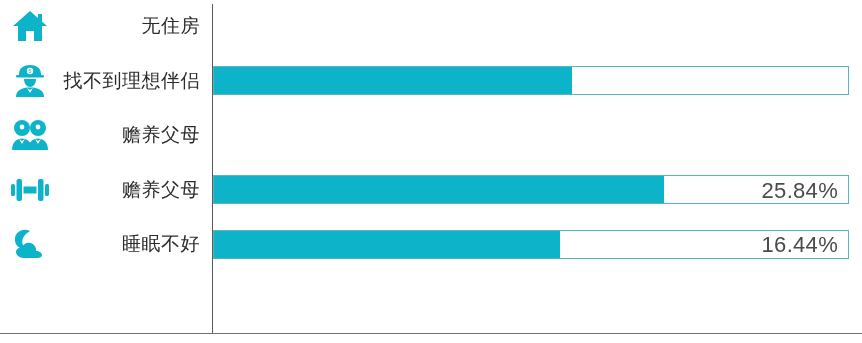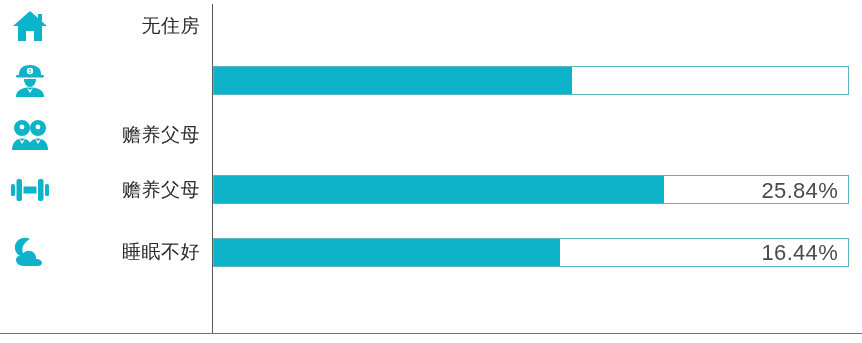--- a/index.html
+++ b/index.html
@@ -125,20 +125,21 @@
       <svg width="34" height="34" viewBox="0 0 34 34" fill="#0db3c8">
         <path d="M6 10 C6 4 11 1 17 1 C23 1 28 4 28 10 L28 11 L6 11 Z"></path>
         <rect x="3" y="11" width="28" height="2.6" rx="1.3"></rect>
         <circle cx="17" cy="7" r="3.2" fill="#ffffff"></circle>
         <text x="17" y="9" font-size="5" text-anchor="middle" fill="#0db3c8" font-family="Liberation Sans, sans-serif">5</text>
         <path d="M11 15 C11 20 14 23 17 23 C20 23 23 20 23 15 Z"></path>
         <path d="M3 33 C3 26 9 23.5 17 23.5 C25 23.5 31 26 31 33 Z"></path>
         <path d="M14 24 L17 29 L20 24 L17 26 Z" fill="#ffffff"></path>
       </svg>
     </div>
+    <div class="cat-label">找不到理想伴侣</div>
     <div class="track">
       <div class="bar-fill" style="width:56.4%;"></div>
     </div>
   </div>
 
   <div class="row" style="top:108px;">
     <div class="icon-cell">
       <svg width="38" height="32" viewBox="0 0 38 32" fill="#0db3c8">
         <circle cx="11" cy="9" r="8"></circle>
         <circle cx="27" cy="9" r="8"></circle>
@@ -163,21 +164,21 @@
         <rect x="35" y="8" width="4" height="12" rx="1.6"></rect>
       </svg>
     </div>
     <div class="cat-label">赡养父母</div>
     <div class="track">
       <div class="bar-fill" style="width:71%;"></div>
       <div class="value-label">25.84%</div>
     </div>
   </div>
 
-  <div class="row" style="top:225px;text-align:center;">
+  <div class="row" style="top:217px;text-align:center;">
     <div class="icon-cell">
       <svg width="38" height="32" viewBox="0 0 38 32" fill="#0db3c8">
         <path d="M19 3 C13 0 5 3 4 10 C3 17 9 22 15 20 C10 17 9 9 19 3 Z"></path>
         <path d="M13 30 C8 30 5 27 5 24 C5 21 8 19 11 19.5 C12.5 15.5 17 13.5 21 15.5 C24 17 25.5 20 25 23 C28.5 23 31 25 31 27 C31 29 29 30 26 30 Z"></path>
       </svg>
     </div>
     <div class="cat-label">睡眠不好</div>
     <div class="track">
       <div class="bar-fill" style="width:54.6%;"></div>
       <div class="value-label">16.44%</div>

